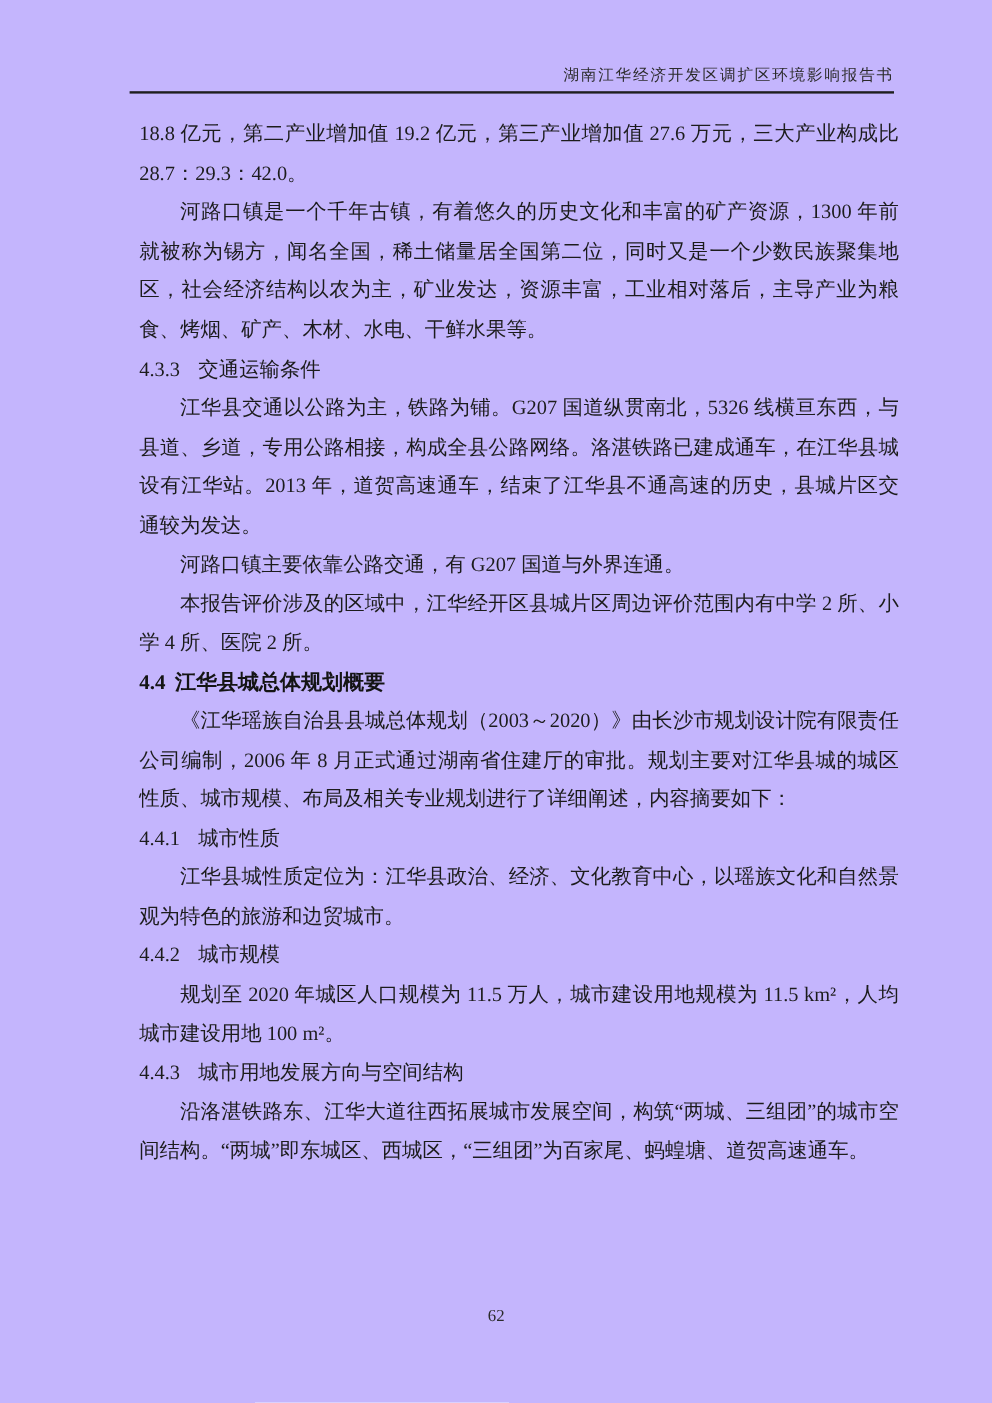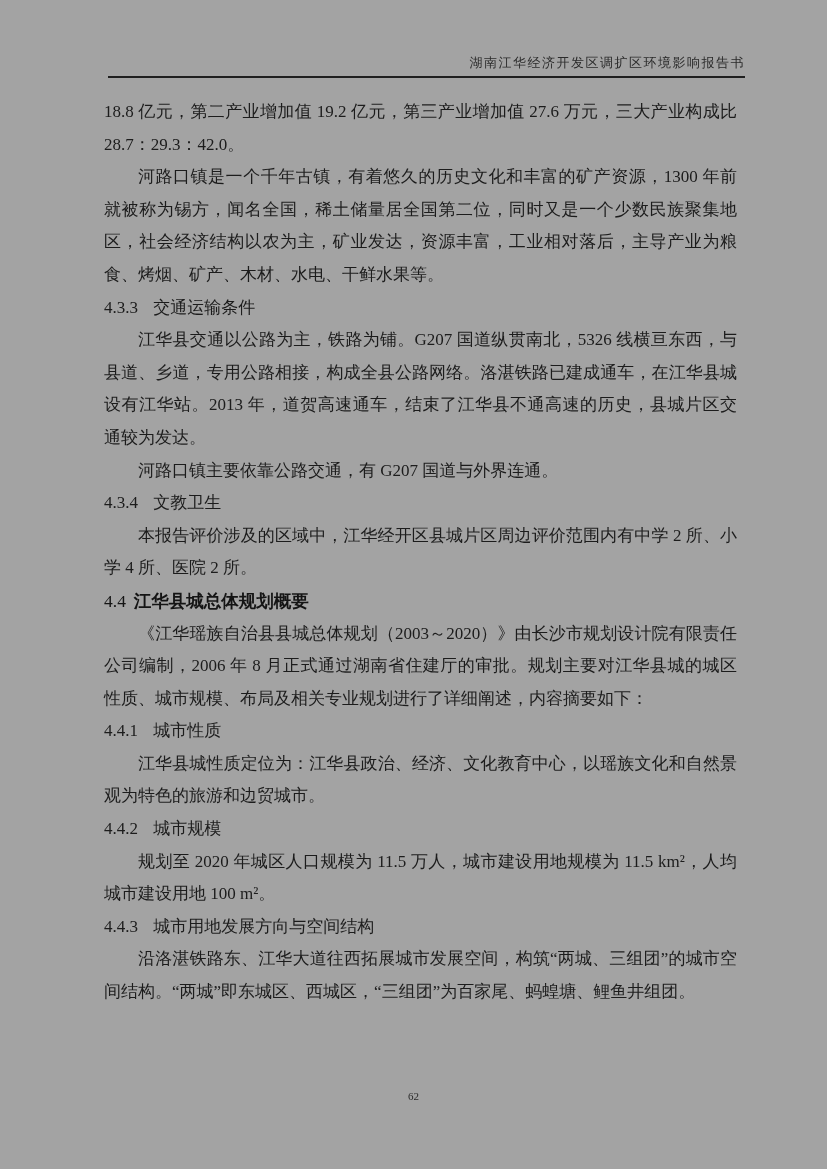--- a/index.html
+++ b/index.html
@@ -4,21 +4,21 @@
 <style>
   html, body {
     margin: 0;
     padding: 0;
     background: #ffffff;
   }
   .page {
     position: relative;
     width: 827px;
     height: 1169px;
-    background: #a3a3a3;
+    background: #c4b5fd;
     color: #1c1c1c;
     font-family: "Liberation Serif", "DejaVu Serif", serif;
     overflow: hidden;
   }
   .page-header {
     position: absolute;
     left: 108px;
     right: 82px;
     top: 55px;
   }
@@ -30,21 +30,21 @@
     color: #2b2b2b;
   }
   .header-rule {
     margin-top: 6px;
     border: none;
     border-top: 2px solid #1f1f1f;
     height: 0;
   }
   .doc-body {
     position: absolute;
-    left: 104px;
+    left: 116px;
     width: 633px;
     top: 96px;
     font-size: 17px;
     line-height: 32.6px;
     text-align: justify;
     text-justify: inter-character;
   }
   .para {
     margin: 0;
     text-indent: 2em;
@@ -67,29 +67,29 @@
     font-family: "Liberation Sans", "DejaVu Sans", sans-serif;
     font-size: 17.5px;
     font-weight: 700;
     text-align: left;
     line-height: 32.6px;
     color: #141414;
   }
   .heading-main .h-num {
     margin-right: 0.45em;
     font-family: "Liberation Serif", "DejaVu Serif", serif;
-    font-weight: 400;
+    font-weight: 700;
   }
   .page-footer {
     position: absolute;
     left: 0;
     right: 0;
     top: 1090px;
     text-align: center;
-    font-size: 11px;
+    font-size: 14px;
     color: #2b2b2b;
   }
 </style>
 </head>
 <body>
 
 <div class="page">
 
   <div class="page-header">
     <div class="header-title">湖南江华经济开发区调扩区环境影响报告书</div>
@@ -101,40 +101,39 @@
     <p class="para no-indent">18.8 亿元，第二产业增加值 19.2 亿元，第三产业增加值 27.6 万元，三大产业构成比 28.7：29.3：42.0。</p>
 
     <p class="para">河路口镇是一个千年古镇，有着悠久的历史文化和丰富的矿产资源，1300 年前就被称为锡方，闻名全国，稀土储量居全国第二位，同时又是一个少数民族聚集地区，社会经济结构以农为主，矿业发达，资源丰富，工业相对落后，主导产业为粮食、烤烟、矿产、木材、水电、干鲜水果等。</p>
 
     <h3 class="heading-sub"><span class="h-num">4.3.3</span><span class="h-title">交通运输条件</span></h3>
 
     <p class="para">江华县交通以公路为主，铁路为铺。G207 国道纵贯南北，5326 线横亘东西，与县道、乡道，专用公路相接，构成全县公路网络。洛湛铁路已建成通车，在江华县城设有江华站。2013 年，道贺高速通车，结束了江华县不通高速的历史，县城片区交通较为发达。</p>
 
     <p class="para">河路口镇主要依靠公路交通，有 G207 国道与外界连通。</p>
 
-    <h3 class="heading-sub"><span class="h-num">4.3.4</span><span class="h-title">文教卫生</span></h3>
 
 
     <p class="para">本报告评价涉及的区域中，江华经开区县城片区周边评价范围内有中学 2 所、小学 4 所、医院 2 所。</p>
 
     <h2 class="heading-main"><span class="h-num">4.4</span><span class="h-title">江华县城总体规划概要</span></h2>
 
     <p class="para">《江华瑶族自治县县城总体规划（2003～2020）》由长沙市规划设计院有限责任公司编制，2006 年 8 月正式通过湖南省住建厅的审批。规划主要对江华县城的城区性质、城市规模、布局及相关专业规划进行了详细阐述，内容摘要如下：</p>
 
     <h3 class="heading-sub"><span class="h-num">4.4.1</span><span class="h-title">城市性质</span></h3>
 
     <p class="para">江华县城性质定位为：江华县政治、经济、文化教育中心，以瑶族文化和自然景观为特色的旅游和边贸城市。</p>
 
     <h3 class="heading-sub"><span class="h-num">4.4.2</span><span class="h-title">城市规模</span></h3>
 
     <p class="para">规划至 2020 年城区人口规模为 11.5 万人，城市建设用地规模为 11.5 km²，人均城市建设用地 100 m²。</p>
 
     <h3 class="heading-sub"><span class="h-num">4.4.3</span><span class="h-title">城市用地发展方向与空间结构</span></h3>
 
-    <p class="para">沿洛湛铁路东、江华大道往西拓展城市发展空间，构筑“两城、三组团”的城市空间结构。“两城”即东城区、西城区，“三组团”为百家尾、蚂蝗塘、鲤鱼井组团。</p>
+    <p class="para">沿洛湛铁路东、江华大道往西拓展城市发展空间，构筑“两城、三组团”的城市空间结构。“两城”即东城区、西城区，“三组团”为百家尾、蚂蝗塘、道贺高速通车。</p>
 
   </div>
 
   <div class="page-footer">
     <span>62</span>
   </div>
 
 </div>
 
 </body></html>

